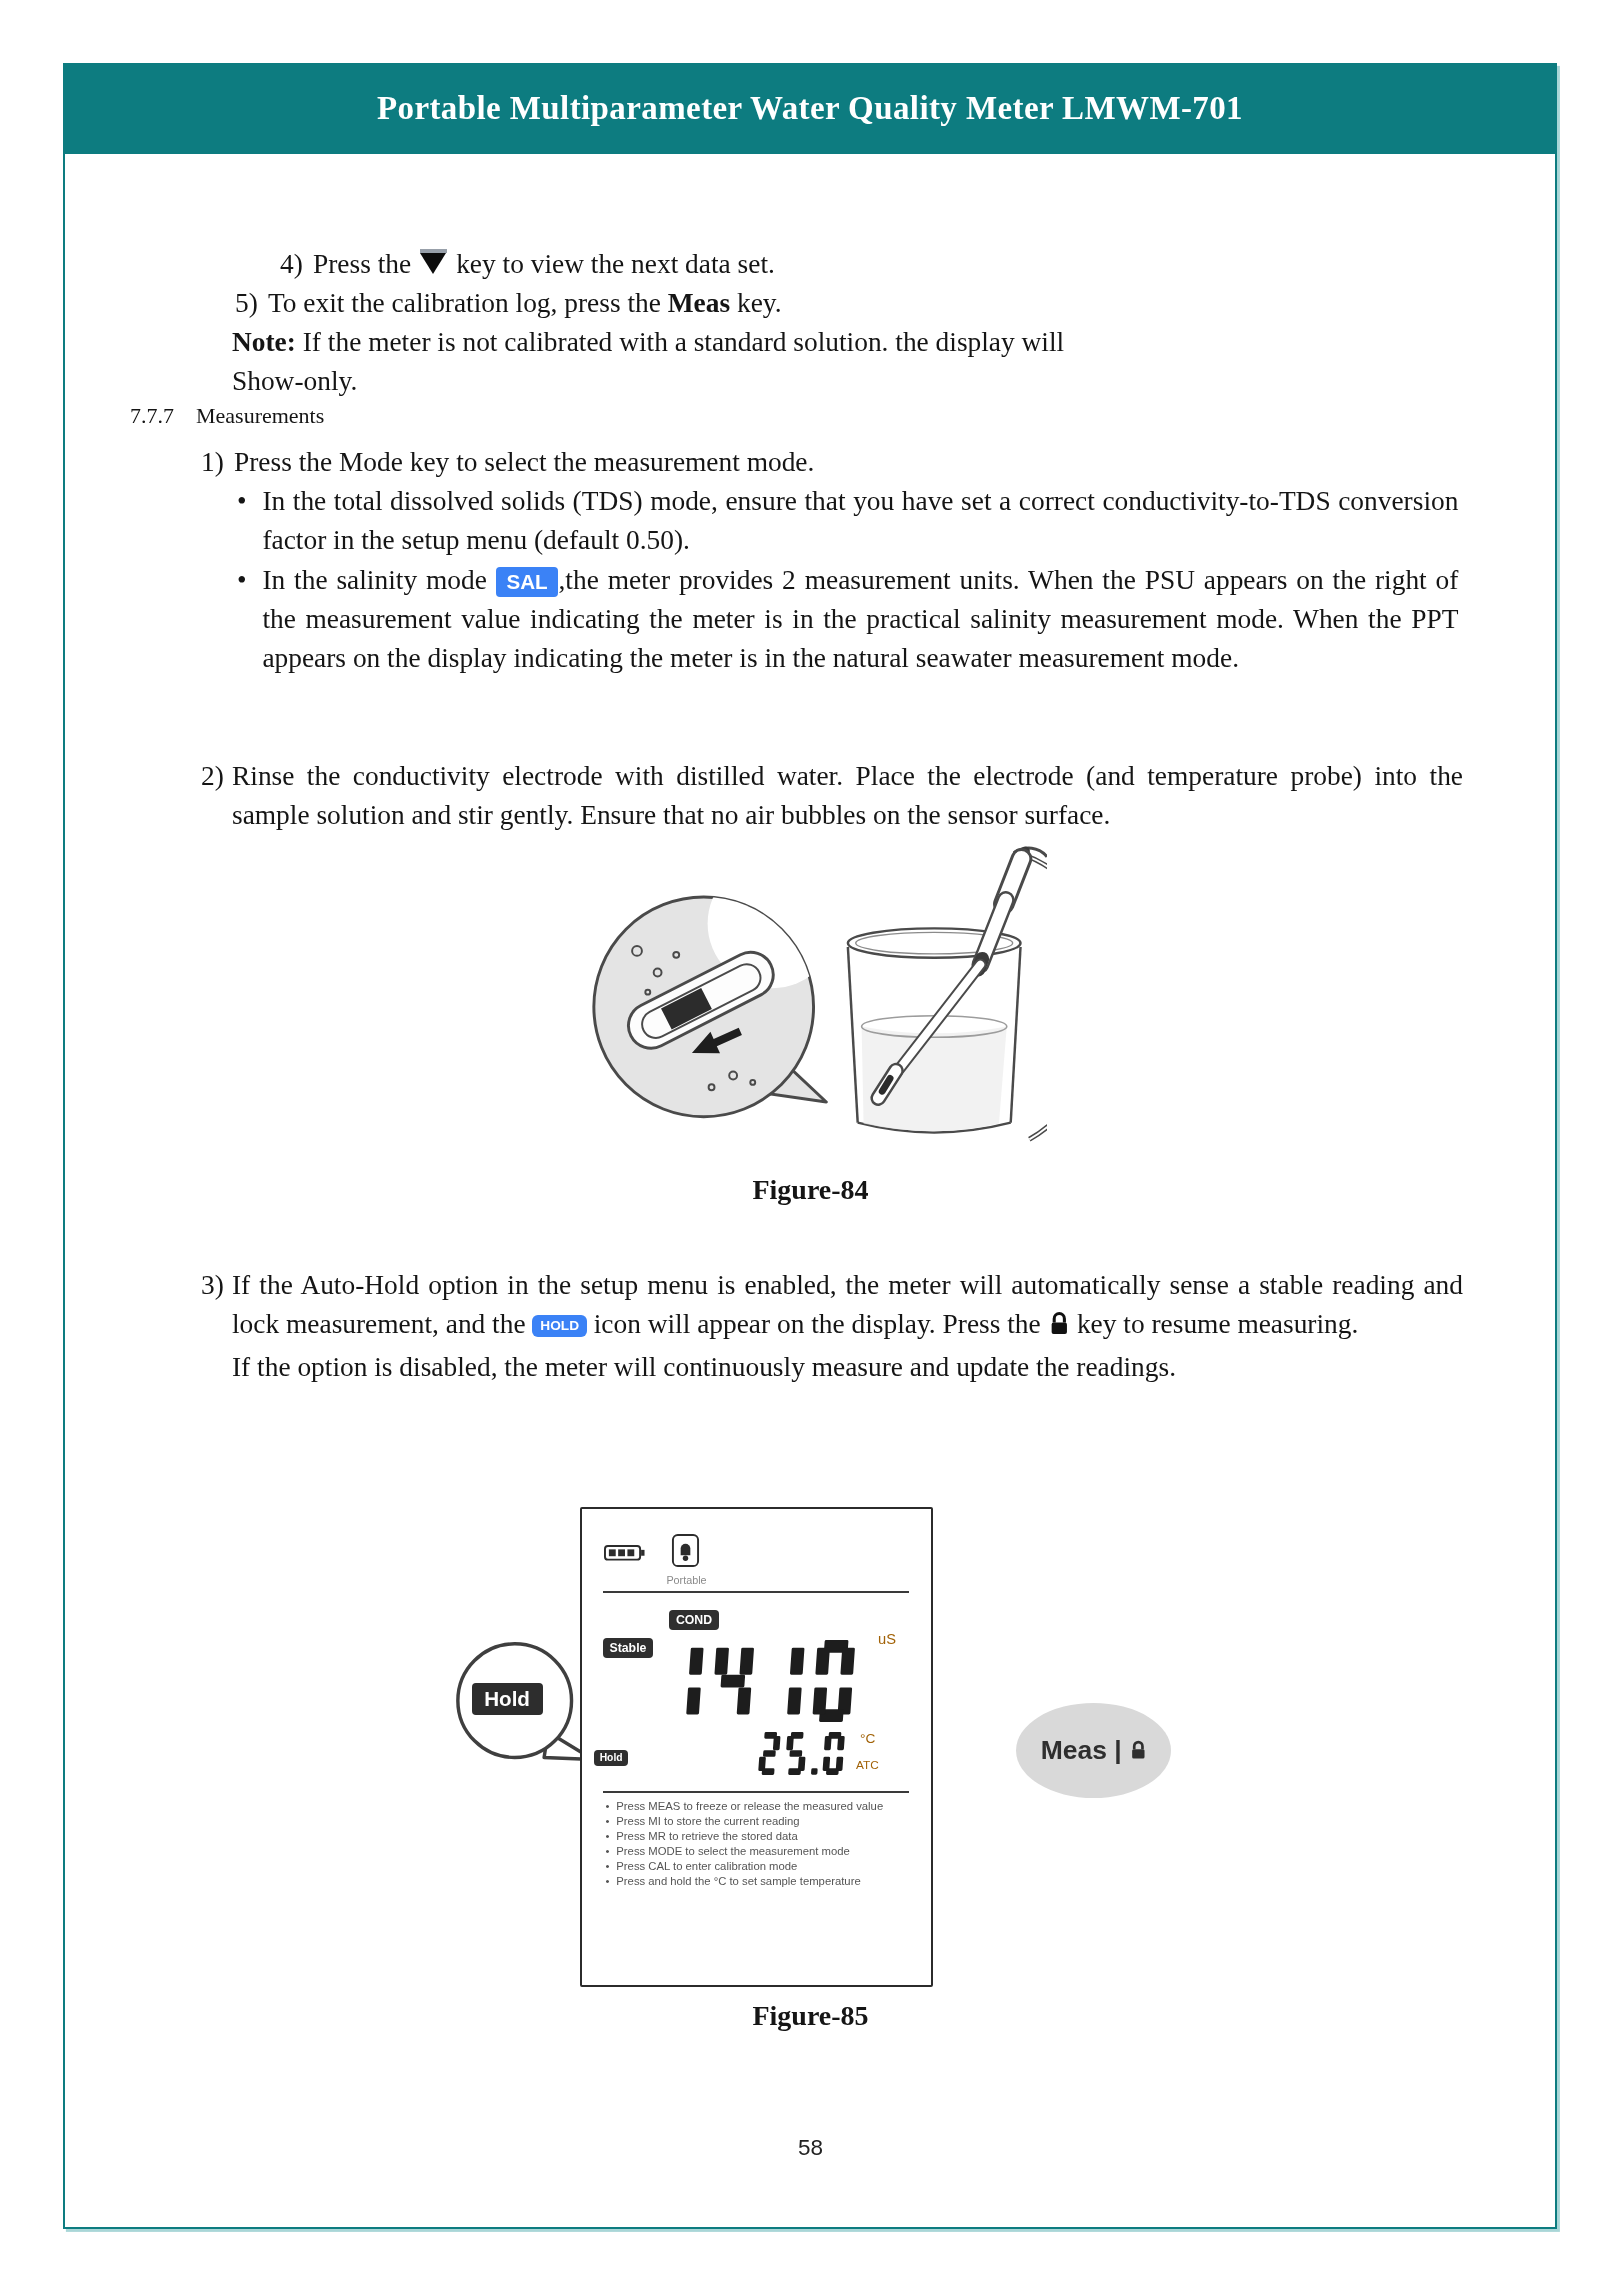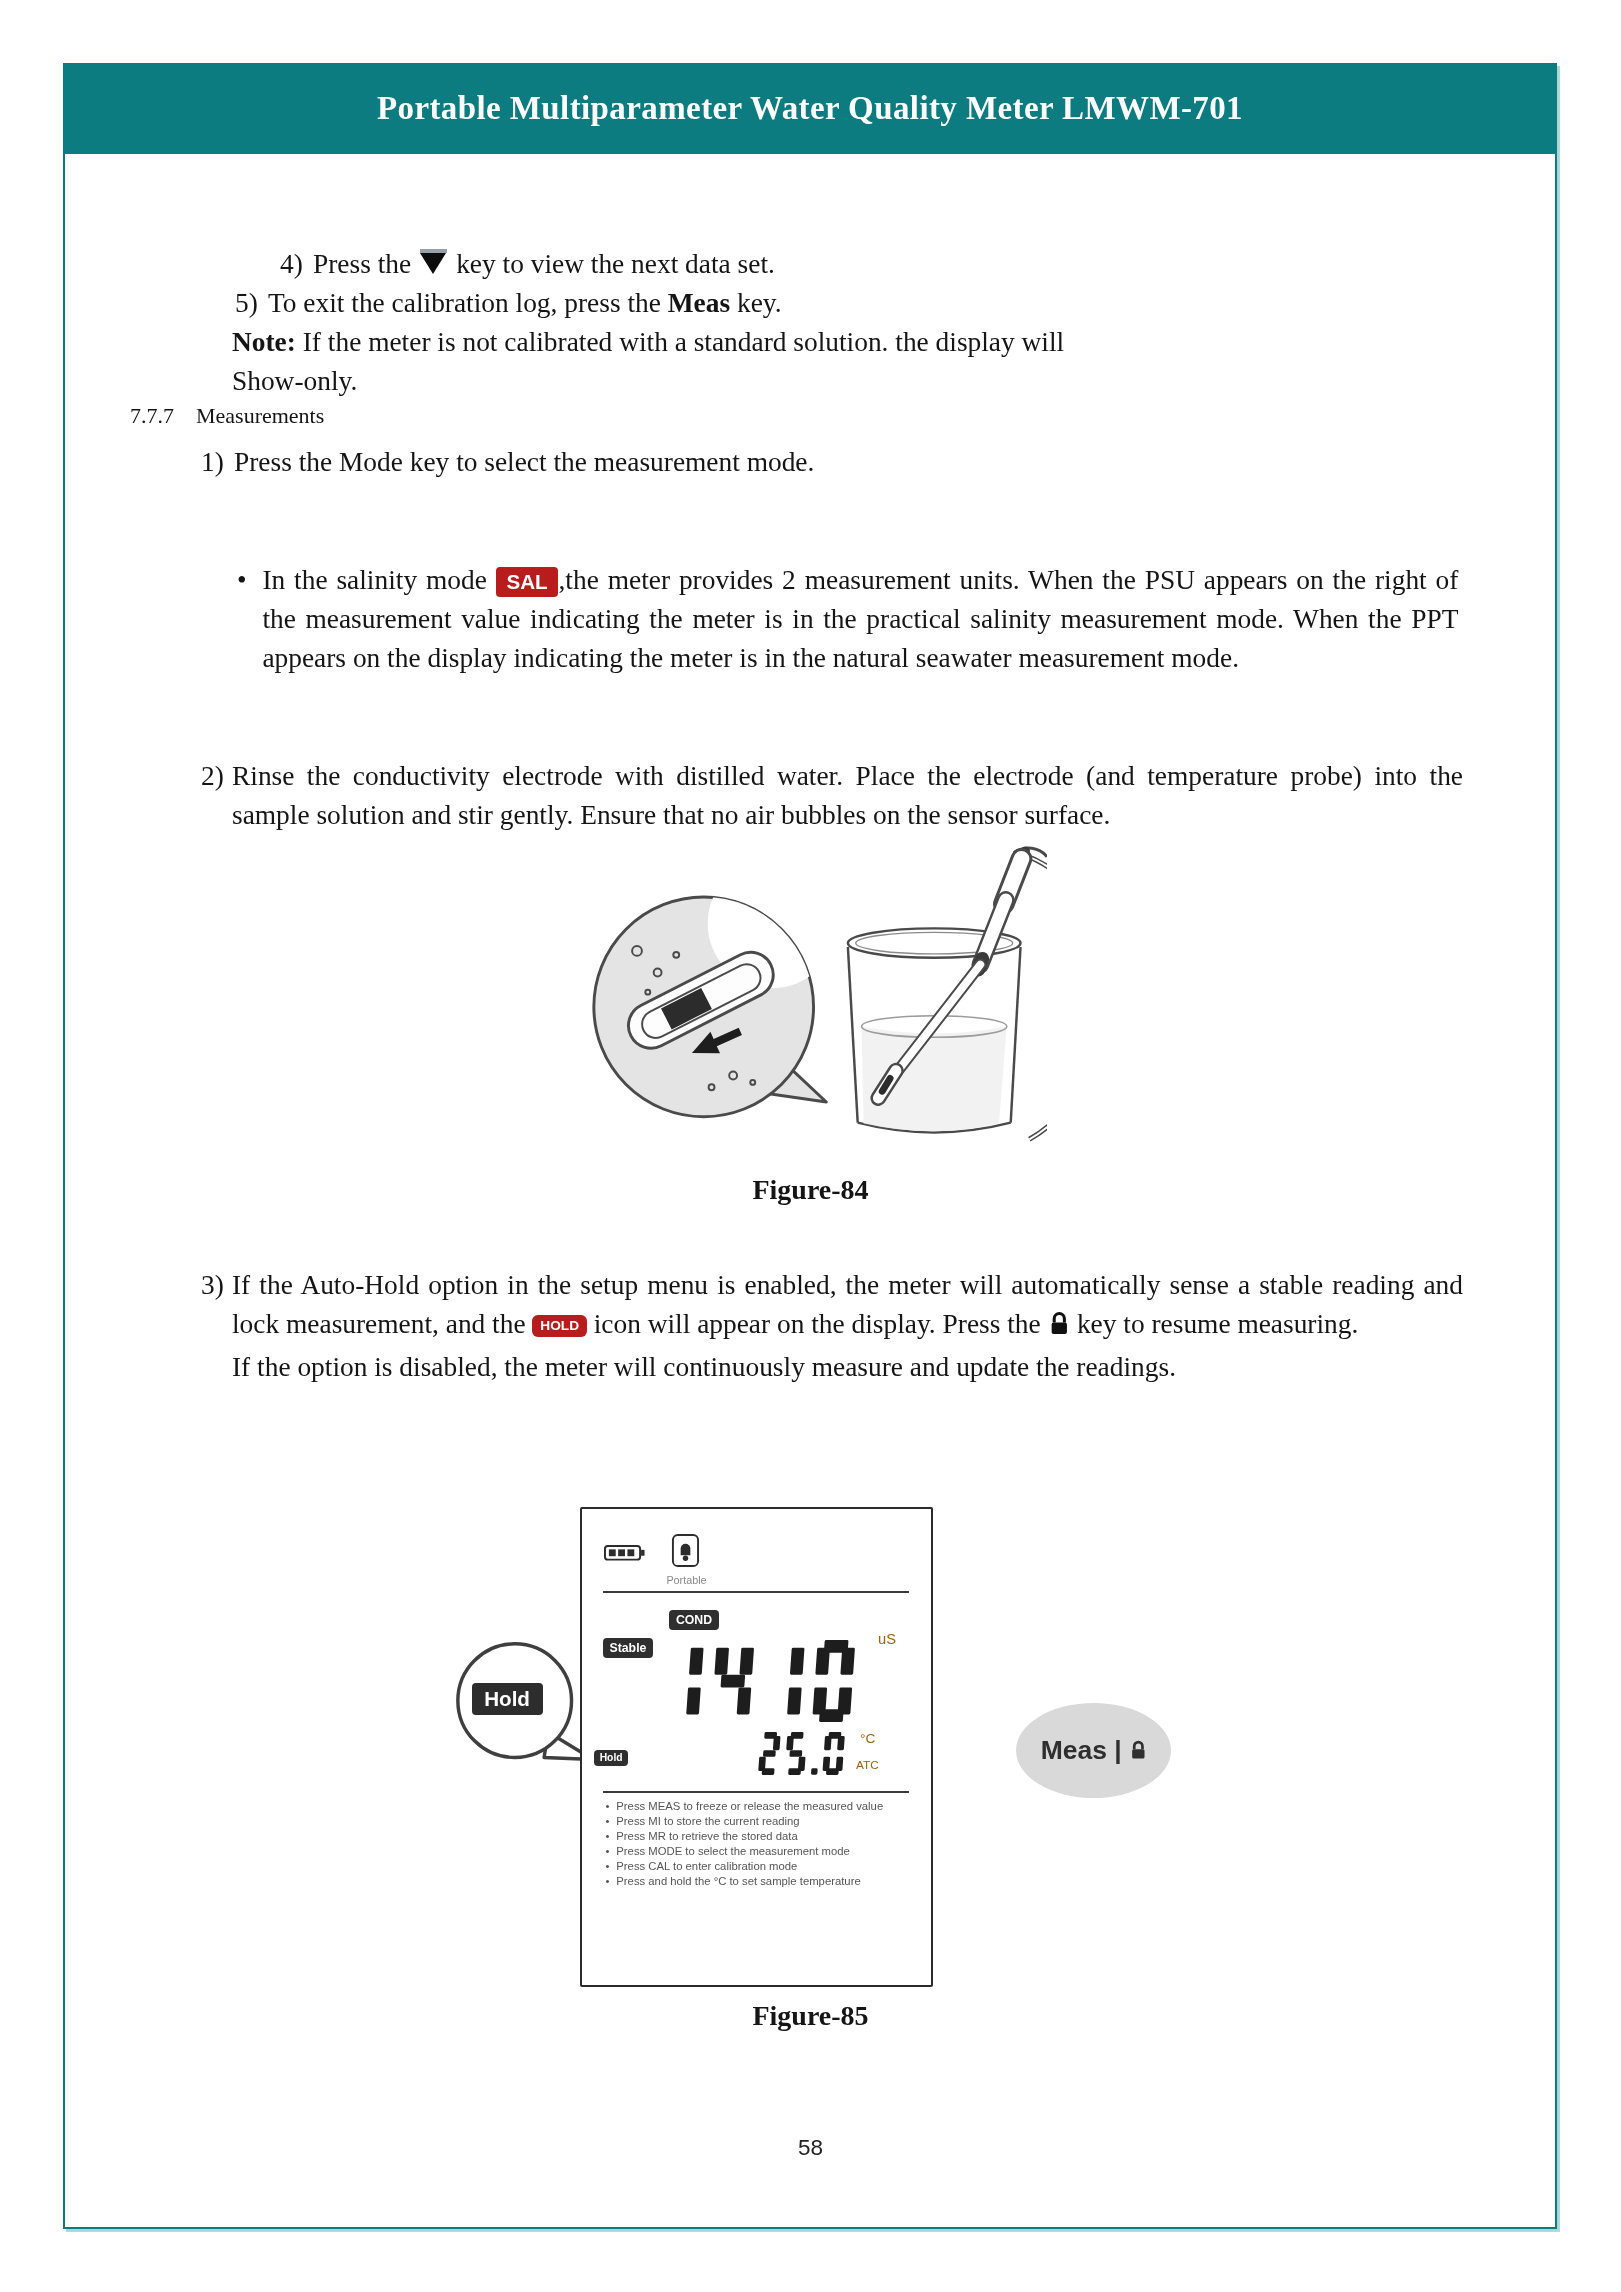--- a/index.html
+++ b/index.html
@@ -19,21 +19,21 @@
   .hang{padding-left:31px;}
   .hang>.hnum{position:absolute;left:0;top:0;}
   .bullet{padding-left:27.4px;}
   .bullet::before{content:"\2022";position:absolute;left:2px;top:0;}
 
   .downkey{display:inline-block;vertical-align:-1px;margin:0 8.8px;}
   .downkey::before{content:"";display:block;width:27.4px;height:3.9px;background:#98a0aa;}
   .downkey .tri{display:block;width:0;height:0;border-left:13.7px solid transparent;
                 border-right:13.7px solid transparent;border-top:21.6px solid #0c0c0c;}
 
-  .badge{display:inline-block;background:#b91c1c;color:#fff;font-family:"Liberation Sans",sans-serif;
+  .badge{display:inline-block;background:#3b82f6;color:#fff;font-family:"Liberation Sans",sans-serif;
          font-weight:bold;border-radius:3.9px;line-height:1;}
   .badge.sal{font-size:20.6px;padding:4.9px 10.8px;vertical-align:0px;}
   .badge.hold-inline{font-size:13.7px;padding:3.9px 7.8px;vertical-align:2.9px;border-radius:5.9px;}
   .lock-inline{vertical-align:-3.9px;margin:0 7.8px;}
 
   .section{position:absolute;font-size:22px;font-weight:normal;}
   .section .snum{display:inline-block;width:66px;}
   .caption{position:absolute;left:0;width:1621px;text-align:center;font-weight:bold;font-size:28px;}
   .pageno{position:absolute;left:0;width:1621px;top:2135px;text-align:center;
           font-family:"Liberation Sans",sans-serif;font-size:22.5px;color:#222;}
@@ -88,20 +88,23 @@
   </div>
 
   <div class="section" style="left:130px;top:403px;">
     <span class="snum">7.7.7</span><span>Measurements</span>
   </div>
 
   <div class="t" style="left:201px;top:443px;">
     <span class="num">1)</span><span>Press the Mode key to select the measurement mode.</span>
   </div>
 
+  <div class="t just bullet" style="left:235px;top:482px;width:1196px;">
+    <span>In the total dissolved solids (TDS) mode, ensure that you have set a correct conductivity-to-TDS conversion factor in the setup menu (default 0.50).</span>
+  </div>
 
   <div class="t just bullet" style="left:235px;top:561px;width:1196px;">
     <span>In the salinity mode</span>
     <span class="badge sal">SAL</span><span>,the meter provides 2 measurement units. When the PSU appears on the right of the measurement value indicating the meter is in the practical salinity measurement mode. When the PPT appears on the display indicating the meter is in the natural seawater measurement mode.</span>
   </div>
 
   <div class="t just hang" style="left:201px;top:757px;width:1231px;">
     <span class="hnum">2)</span>
     <span>Rinse the conductivity electrode with distilled water. Place the electrode (and temperature probe) into the sample solution and stir gently. Ensure that no air bubbles on the sensor surface.</span>
   </div>

